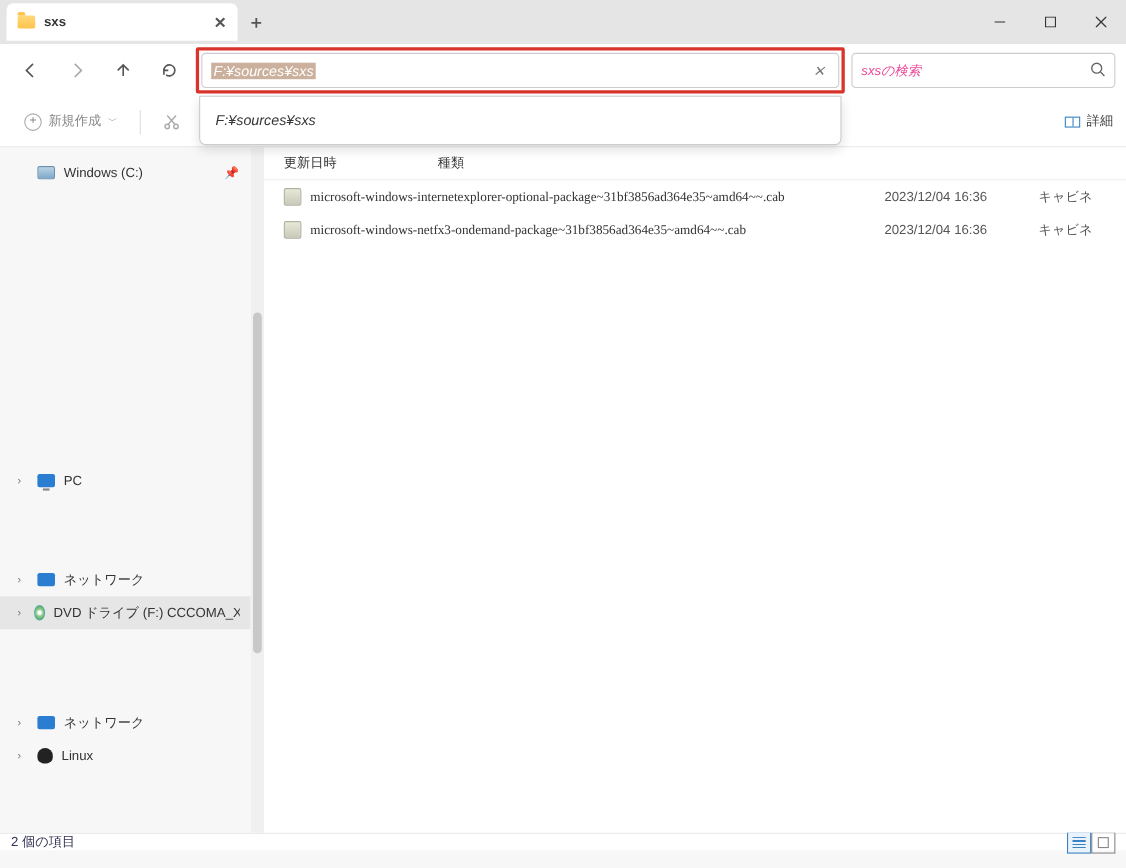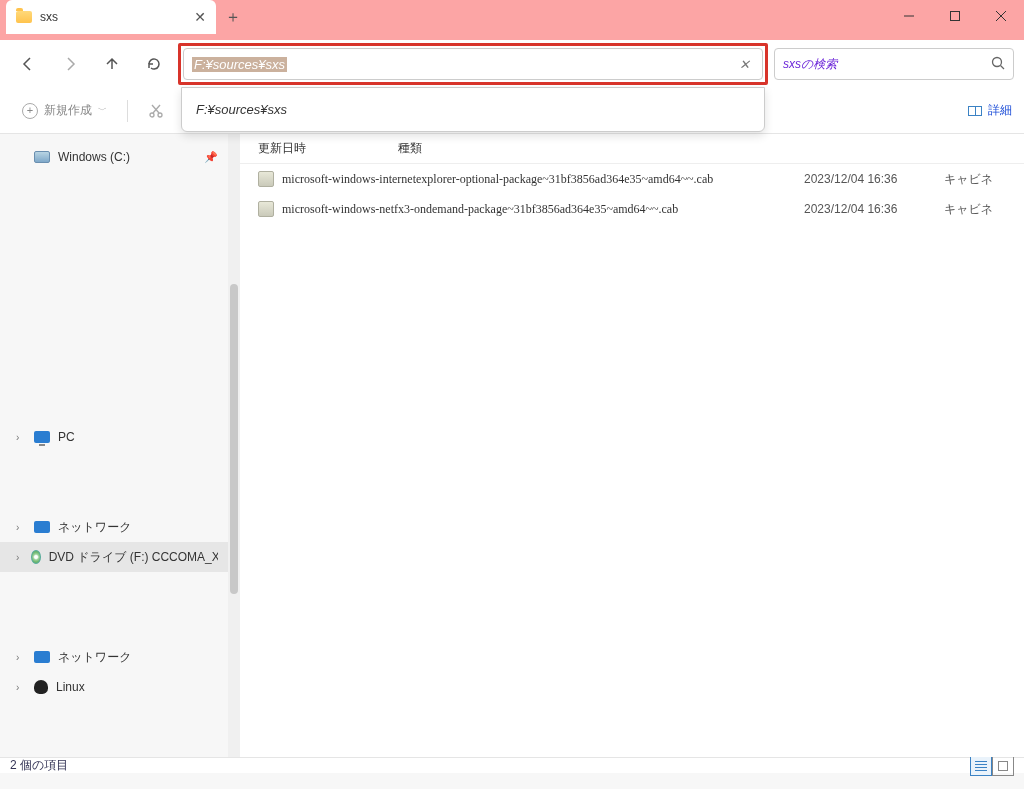--- a/index.html
+++ b/index.html
@@ -1,50 +1,50 @@
 <!DOCTYPE html>
 <html><head>
 <meta charset="utf-8">
 <style>
 * { margin: 0; padding: 0; box-sizing: border-box; font-family: "Segoe UI", "Yu Gothic UI", sans-serif; }
 body { width: 1024px; height: 789px; background: #f7f7f7; overflow: hidden; font-size: 12px; color: #333; }
 
 
-.titlebar { height: 40px; display: flex; align-items: flex-start; background: #fca5a5; }
+.titlebar { height: 40px; display: flex; align-items: center; background: #e5e5e5; font-weight: bold; }
 .tab { display: flex; align-items: center; height: 34px; background: #fff; border-radius: 6px 6px 0 0; padding: 0 10px; margin-left: 6px; gap: 8px; min-width: 210px; }
 .tab .folder-ico { width: 16px; height: 12px; background: linear-gradient(#FFD97A,#FFC34D); border-radius: 2px; position: relative; }
 .tab .folder-ico::before { content:""; position:absolute; top:-3px; left:0; width:7px; height:3px; background:#FFC34D; border-radius:2px 2px 0 0; }
 .tab-title { flex:1; font-size: 12px; }
 .tab-close { font-size: 14px; color:#555; cursor:pointer; }
 .newtab { width: 34px; height: 34px; display:flex; align-items:center; justify-content:center; font-size: 16px; color:#555; cursor:pointer; }
 .winctrls { margin-left:auto; display:flex; }
 .winbtn { width: 46px; height: 32px; display:flex; align-items:center; justify-content:center; cursor:pointer; }
 .winbtn svg { width:10px; height:10px; }
 
 
 .toolbar { height: 48px; background:#fff; border-bottom:0; display:flex; align-items:center; padding: 0 10px; gap:6px;font-style:italic; }
 .navbtn { width: 36px; height: 36px; display:flex; align-items:center; justify-content:center; color:#555; cursor:pointer; border-radius:4px; }
 .address-wrap { flex:1; position:relative; }
 .address-highlight { border:3px solid #d8342b; border-radius:2px; padding:2px; }
 .address { height: 32px; background:#fff; border:1px solid #ccc; border-radius:4px; display:flex; align-items:center; padding:0 8px; }
 .address-text { background:#cbb19d; color:#fff; padding:0 2px; font-size:13px; }
 .address-clear { margin-left:auto; font-size:13px; color:#777; cursor:pointer; padding:0 4px; }
 .suggest { position:absolute; top:44px; left:3px; right:3px; background:#fff; border:1px solid #ccc; border-radius:0 0 6px 6px; box-shadow:0 4px 10px rgba(0,0,0,0.12); padding:8px 0; z-index:20; }
 .suggest-item { padding:6px 14px; font-size:13px; color:#333; cursor:pointer; }
-.searchbox { width: 240px; height:32px; background:#fff; border:1px solid #ccc; border-radius:4px; display:flex; align-items:center; padding:0 8px; color:#6d28d9; justify-content:space-between; }
+.searchbox { width: 240px; height:32px; background:#fff; border:1px solid #ccc; border-radius:4px; display:flex; align-items:center; padding:0 8px; color:#ec4899; justify-content:space-between; }
 .search-icon { color:#666; }
 
 
 .cmdbar { height: 46px; background:#fff; display:flex; align-items:center; padding:0 12px; border-bottom:1px solid #e5e5e5; gap:10px; }
 .cmdbtn { display:flex; align-items:center; gap:6px; padding:6px 10px; border-radius:4px; color:#888; font-size:12px; cursor:pointer; }
 .cmdbtn .plus-circ { width:16px; height:16px; border:1.5px solid #aaa; border-radius:50%; display:flex; align-items:center; justify-content:center; font-size:11px; line-height:1; }
 .cmd-sep { width:1px; height:22px; background:#ddd; }
 .cut-ico { color:#aaa; }
 .spacer { flex:1; }
-.details-btn { display:flex; align-items:center; gap:6px; color:#1d4ed8; font-size:12px; cursor:pointer; }
+.details-btn { display:flex; align-items:center; gap:6px; color:#404040; font-size:12px; cursor:pointer; }
 .tiny-squares { width:14px; height:10px; border:1px solid #3b82c4; display:flex; }
 .tiny-squares::before { content:""; width:50%; border-right:1px solid #3b82c4; }
 
 
 .main { display:flex; height: 623px; }
 .sidebar { width: 265px; background:#f7f7f7; padding-top:8px; overflow:hidden; }
 .side-item { display:flex; align-items:center; height:30px; padding:0 10px 0 16px; gap:8px; font-size:12px; color:#333; cursor:pointer; }
 .side-item .chev { width:10px; color:#777; font-size:10px; }
 .side-item.noexpand .chev { visibility:hidden; }
 .side-item.selected { background:#e6e6e6; }

